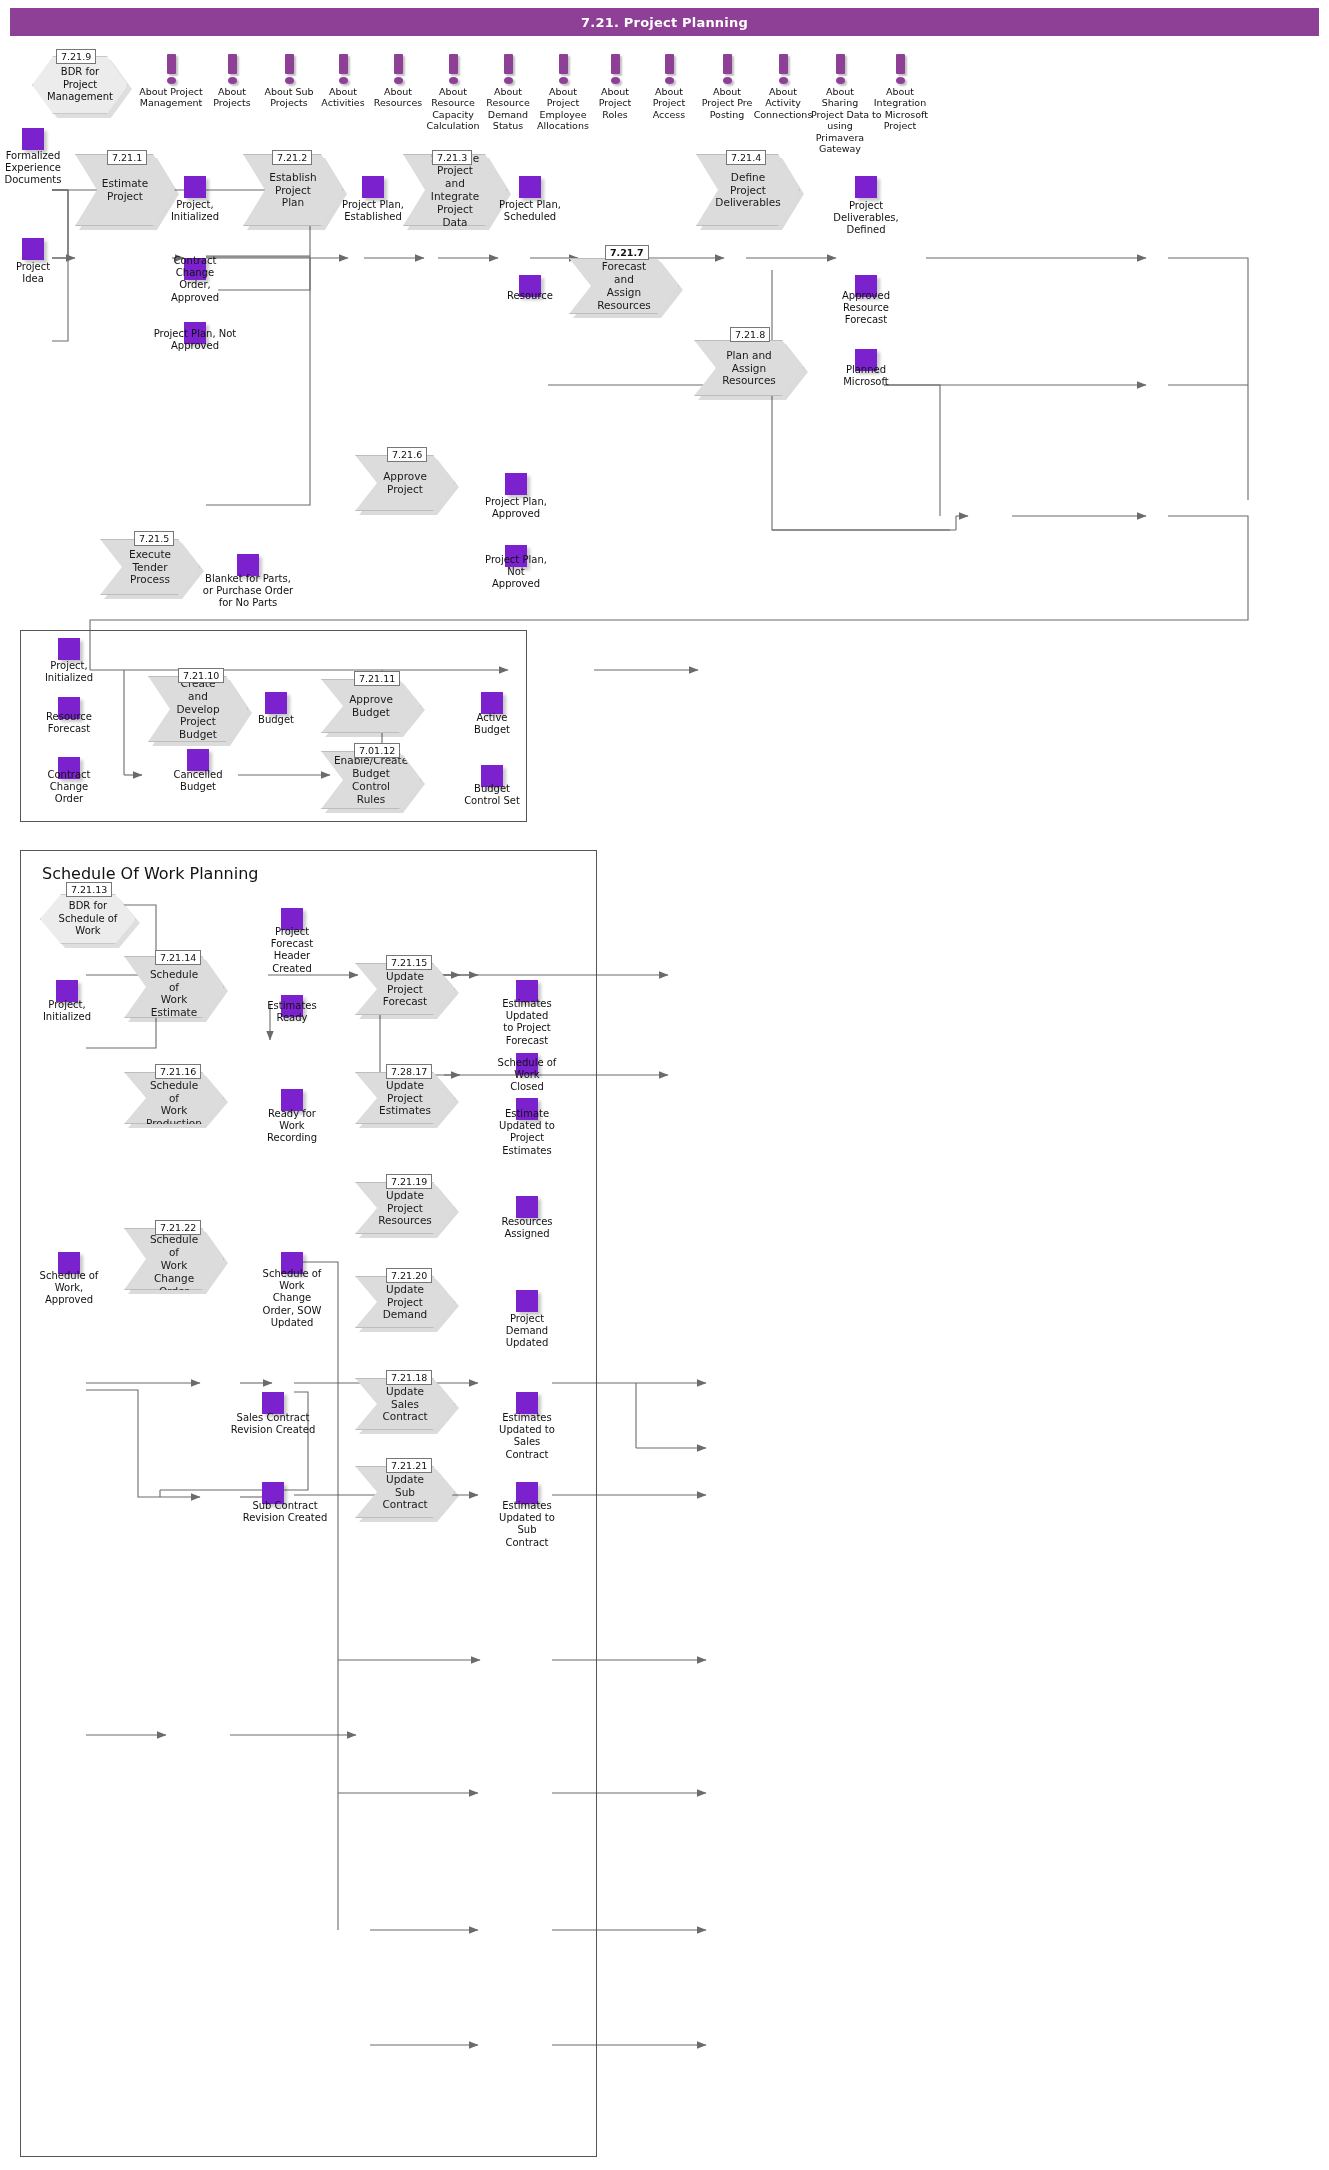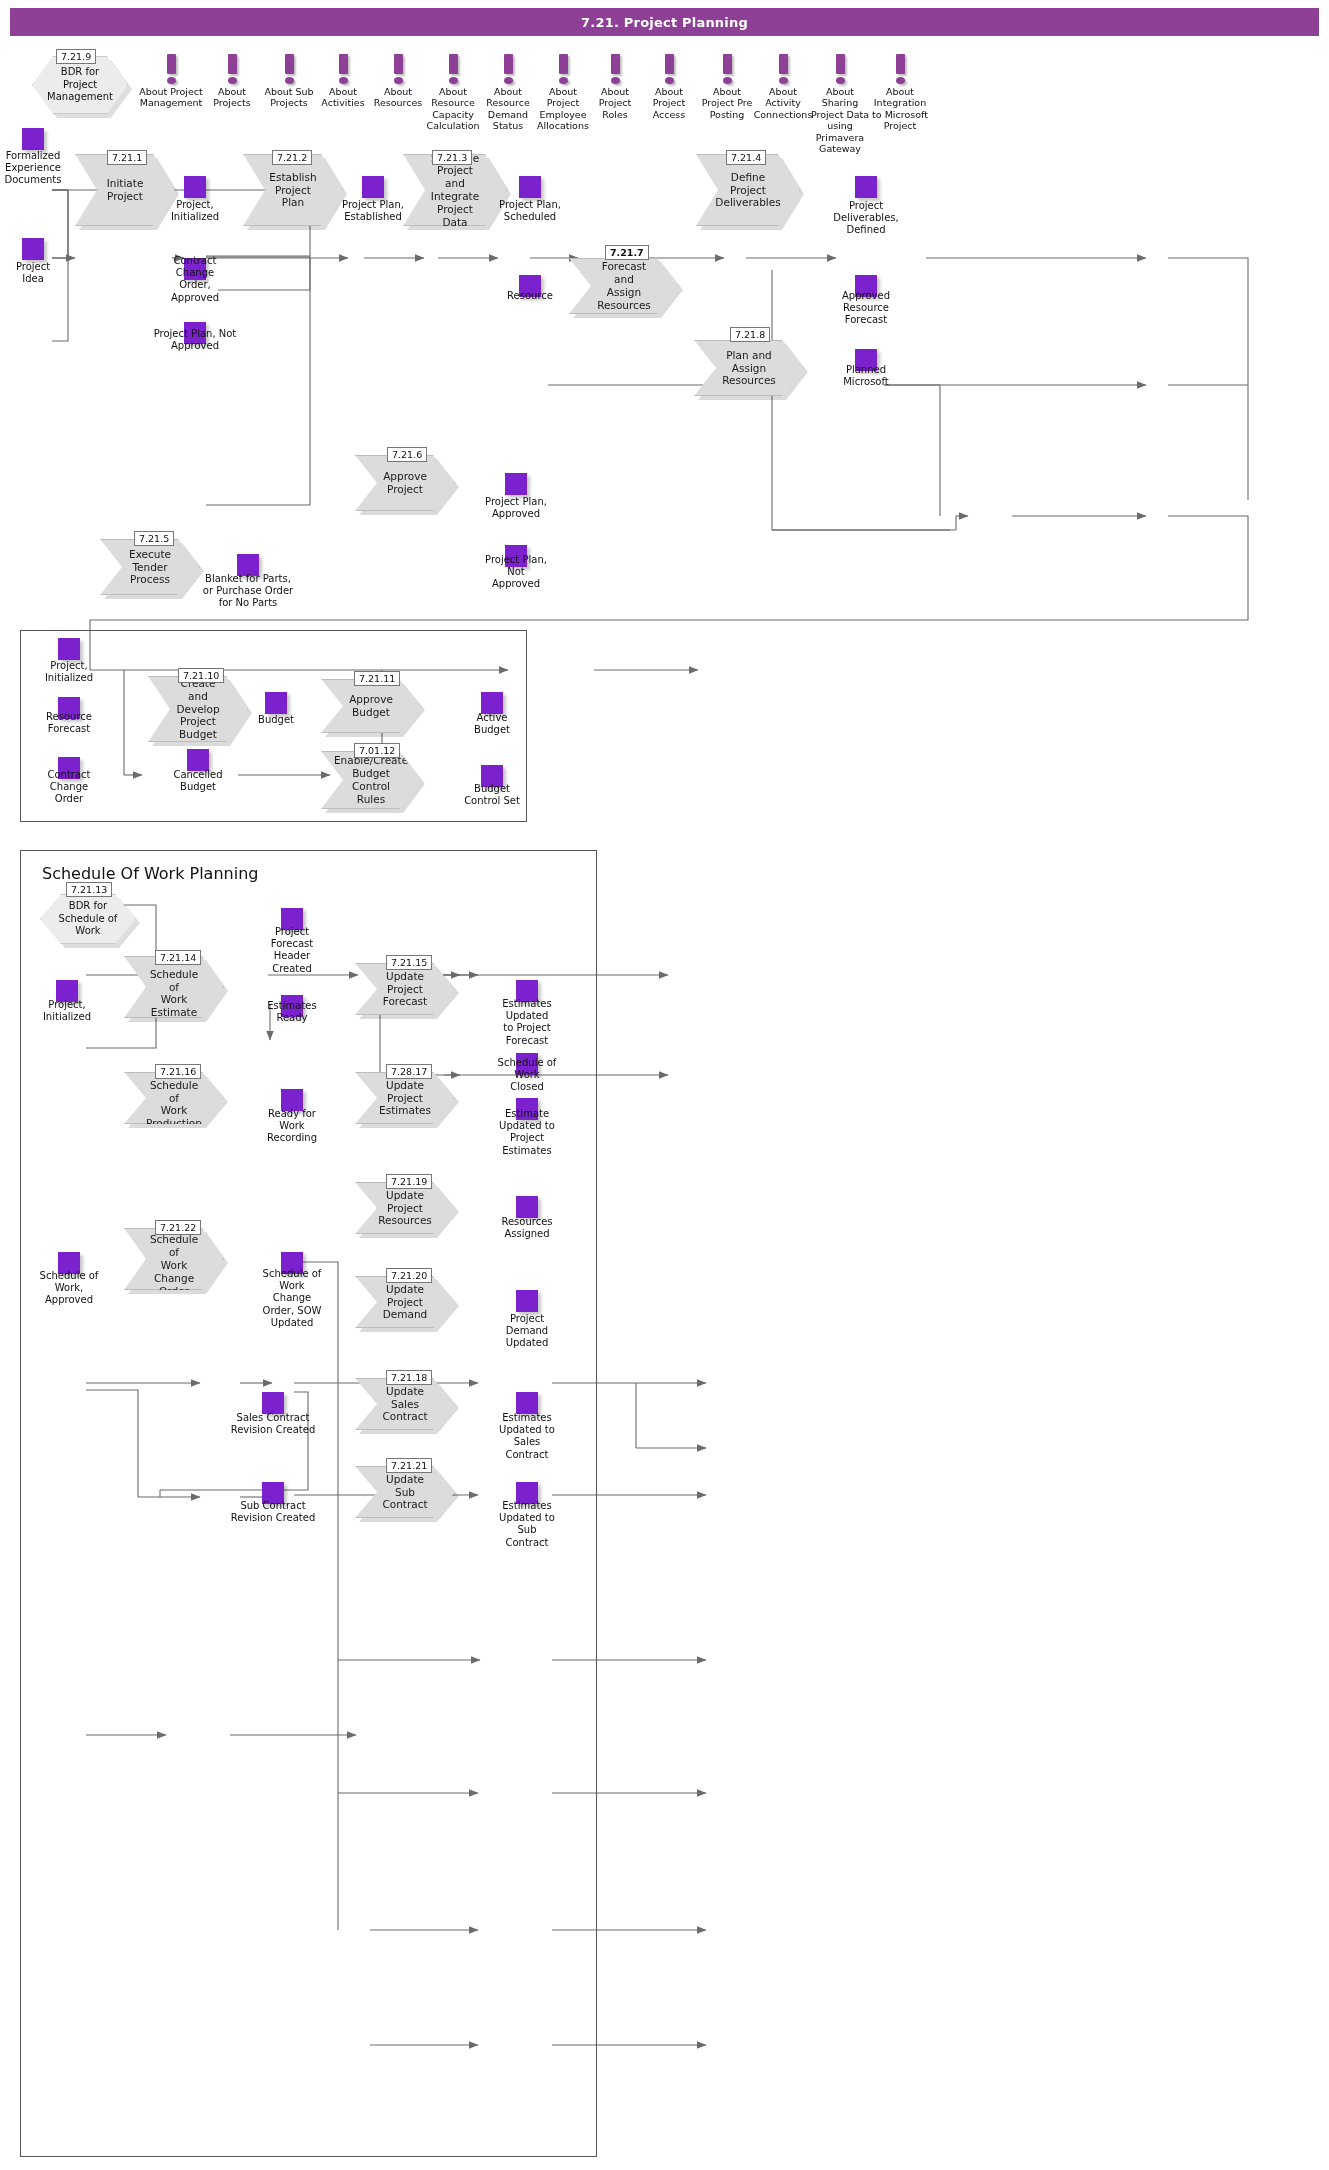--- a/index.html
+++ b/index.html
@@ -505,21 +505,21 @@
       </div>
       <div class="lbl" style="white-space: pre-line;">About
 Integration
 to Microsoft
 Project</div>
     </div>
   </div>
 
 <div class="proc-shadow" style="left:79px;top:158px;width:100px;height:72px;"></div>
 <div class="proc" style="left:75px;top:154px;width:100px;height:72px;">
-  <span style="white-space:pre-line">Initiate Project</span>
+  <span style="white-space:pre-line">Estimate Project</span>
 </div>
 <div class="ptag" style="left:107px;top:150px;">7.21.1</div>
 
 <div class="proc-shadow" style="left:247px;top:158px;width:100px;height:72px;"></div>
 <div class="proc" style="left:243px;top:154px;width:100px;height:72px;">
   <span style="white-space:pre-line">Establish
 Project Plan</span>
 </div>
 <div class="ptag" style="left:272px;top:150px;">7.21.2</div>
 
@@ -787,20 +787,20 @@
 Updated</div>
     <div class="sq" style="left: 262px; top: 1392px;"></div>
     <div class="sqlbl" style="left: 211px; width: 124px; top: 1412px;">Sales Contract
 Revision Created</div>
     <div class="sq" style="left: 516px; top: 1392px;"></div>
     <div class="sqlbl" style="left: 465px; width: 124px; top: 1412px;">Estimates
 Updated to
 Sales
 Contract</div>
     <div class="sq" style="left: 262px; top: 1482px;"></div>
-    <div class="sqlbl" style="left: 211px; width: 124px; top: 1500px;">Sub Contract
+    <div class="sqlbl" style="left: 223px; width: 124px; top: 1500px;">Sub Contract
 Revision Created</div>
     <div class="sq" style="left: 516px; top: 1482px;"></div>
     <div class="sqlbl" style="left: 465px; width: 124px; top: 1500px;">Estimates
 Updated to
 Sub
 Contract</div>
   </div>
 
 </body></html>

